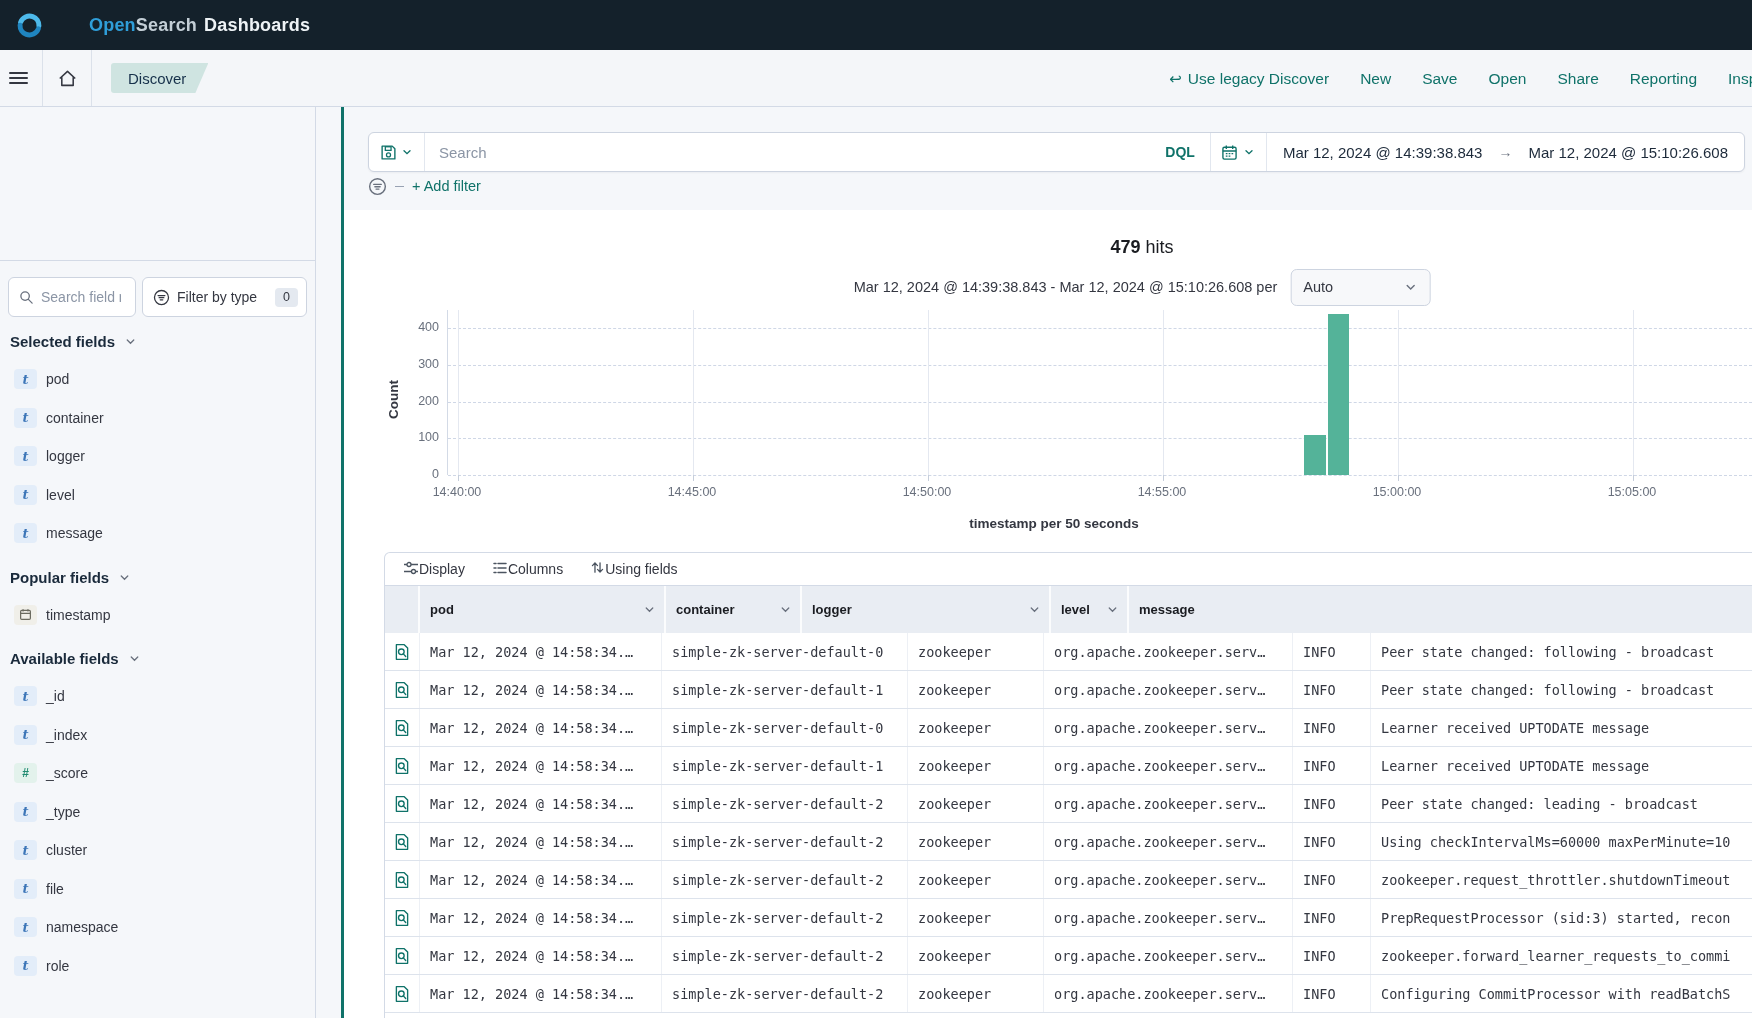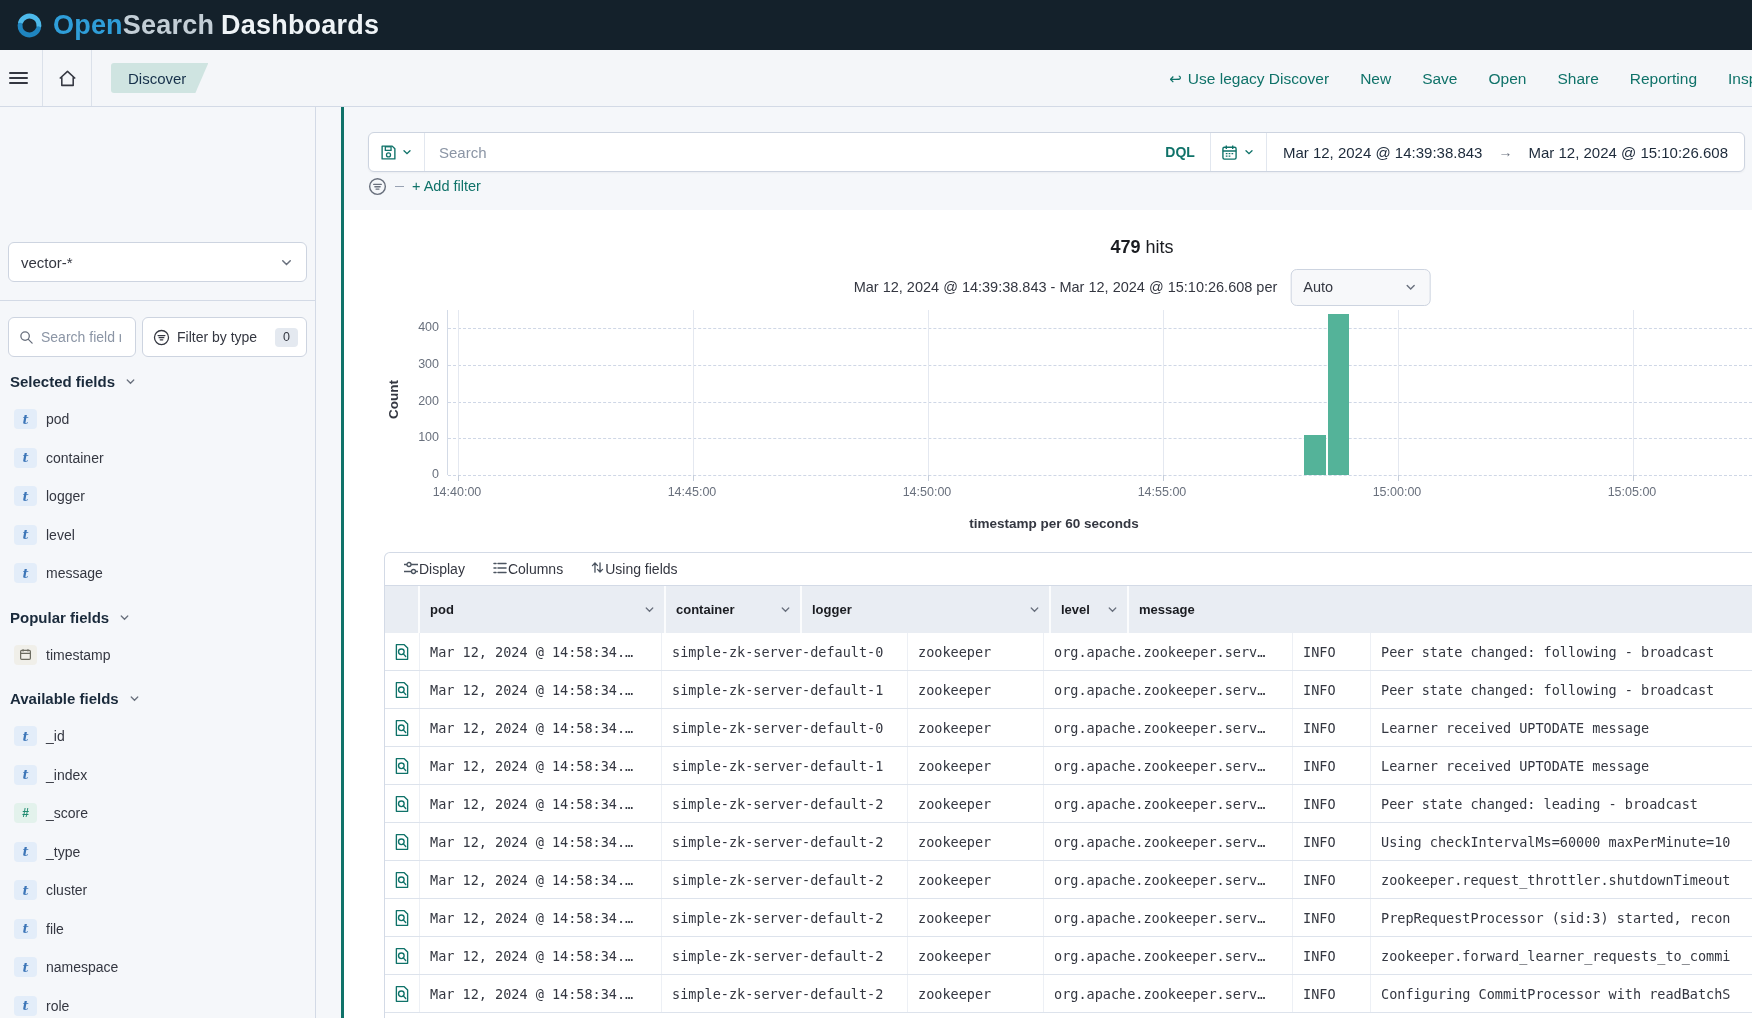--- a/index.html
+++ b/index.html
@@ -3,21 +3,21 @@
 <meta charset="utf-8">
 <style>
   * { margin:0; padding:0; box-sizing:border-box; }
   html,body { width:1752px; height:1018px; overflow:hidden; background:#f5f7fa;
     font-family:"Liberation Sans", sans-serif; color:#343741; }
   body { position:relative; }
 
   
   .topbar { position:absolute; left:0; top:0; width:1752px; height:50px;
     background:#14212b; display:flex; align-items:center; padding-left:16px; gap:10px; }
-  .brand { font-size:27px; font-weight:bold; letter-spacing:.2px; }
+  .brand { font-size:18px; font-weight:bold; letter-spacing:.2px;margin-left:36px; }
   .brand .b-open { color:#2f9ed9; } .brand .b-search { color:#c3ced6; }
   .brand .b-dash { color:#eef3f6; margin-left:7px; }
 
   
   .navbar { position:absolute; left:0; top:50px; width:1752px; height:57px;
     background:#f4f6f9; border-bottom:1px solid #d3dae6; display:flex; align-items:center; }
   .nav-left { display:flex; align-items:center; height:100%; }
   .icon-btn { width:36px; height:100%; display:flex; align-items:center; justify-content:center; color:#343741; }
   .hamburger { width:19px; height:13px; display:flex; flex-direction:column; justify-content:space-between; }
   .hamburger i { display:block; height:2.4px; background:#343741; border-radius:1px; }
@@ -177,28 +177,20 @@
       <div class="nav-link">
         <span>Reporting</span>
       </div>
       <div class="nav-link">
         <span>Inspect</span>
       </div>
     </div>
 </nav>
 
 <aside class="sidebar">
-  <div class="index-select">
-    <span>vector-*</span>
-    <span class="chev">
-      <svg width="15" height="15" viewBox="0 0 16 16">
-          <path d="M4 6.2l4 4 4-4" fill="none" stroke="currentColor" stroke-width="1.6" stroke-linecap="round"></path>
-        </svg>
-    </span>
-  </div>
   <div class="side-divider"></div>
   <div class="field-controls">
     <div class="field-search">
       <svg width="15" height="15" viewBox="0 0 16 16">
         <circle cx="6.5" cy="6.5" r="4.5" fill="none" stroke="#69707d" stroke-width="1.4"></circle>
         <path d="M10 10l4 4" stroke="#69707d" stroke-width="1.4" stroke-linecap="round"></path>
       </svg>
       <input placeholder="Search field names" style="">
     </div>
     <div class="filter-type-btn">
@@ -391,21 +383,21 @@
         <div class="ytick-label" style="top: 183.6px;">200</div>
         <div class="ytick-label" style="top: 220.3px;">100</div>
         <div class="ytick-label" style="top: 257px;">0</div>
         <div class="xtick-label" style="left: 113px;">14:40:00</div>
         <div class="xtick-label" style="left: 348px;">14:45:00</div>
         <div class="xtick-label" style="left: 583px;">14:50:00</div>
         <div class="xtick-label" style="left: 818px;">14:55:00</div>
         <div class="xtick-label" style="left: 1053px;">15:00:00</div>
         <div class="xtick-label" style="left: 1288px;">15:05:00</div>
       </div>
-    <div class="xaxis-title">timestamp per 60 seconds</div>
+    <div class="xaxis-title">timestamp per 50 seconds</div>
 
     <div class="grid-panel">
       <div class="grid-toolbar">
           <div class="gt-item">
             <span><svg width="16" height="16" viewBox="0 0 16 16">
                 <path d="M1 4.5h14M1 11.5h14" stroke="currentColor" stroke-width="1.3"></path>
                 <circle cx="6" cy="4.5" r="2" fill="#fff" stroke="currentColor" stroke-width="1.3"></circle>
                 <circle cx="10.5" cy="11.5" r="2" fill="#fff" stroke="currentColor" stroke-width="1.3"></circle>
               </svg></span>
             <span>Display</span>

